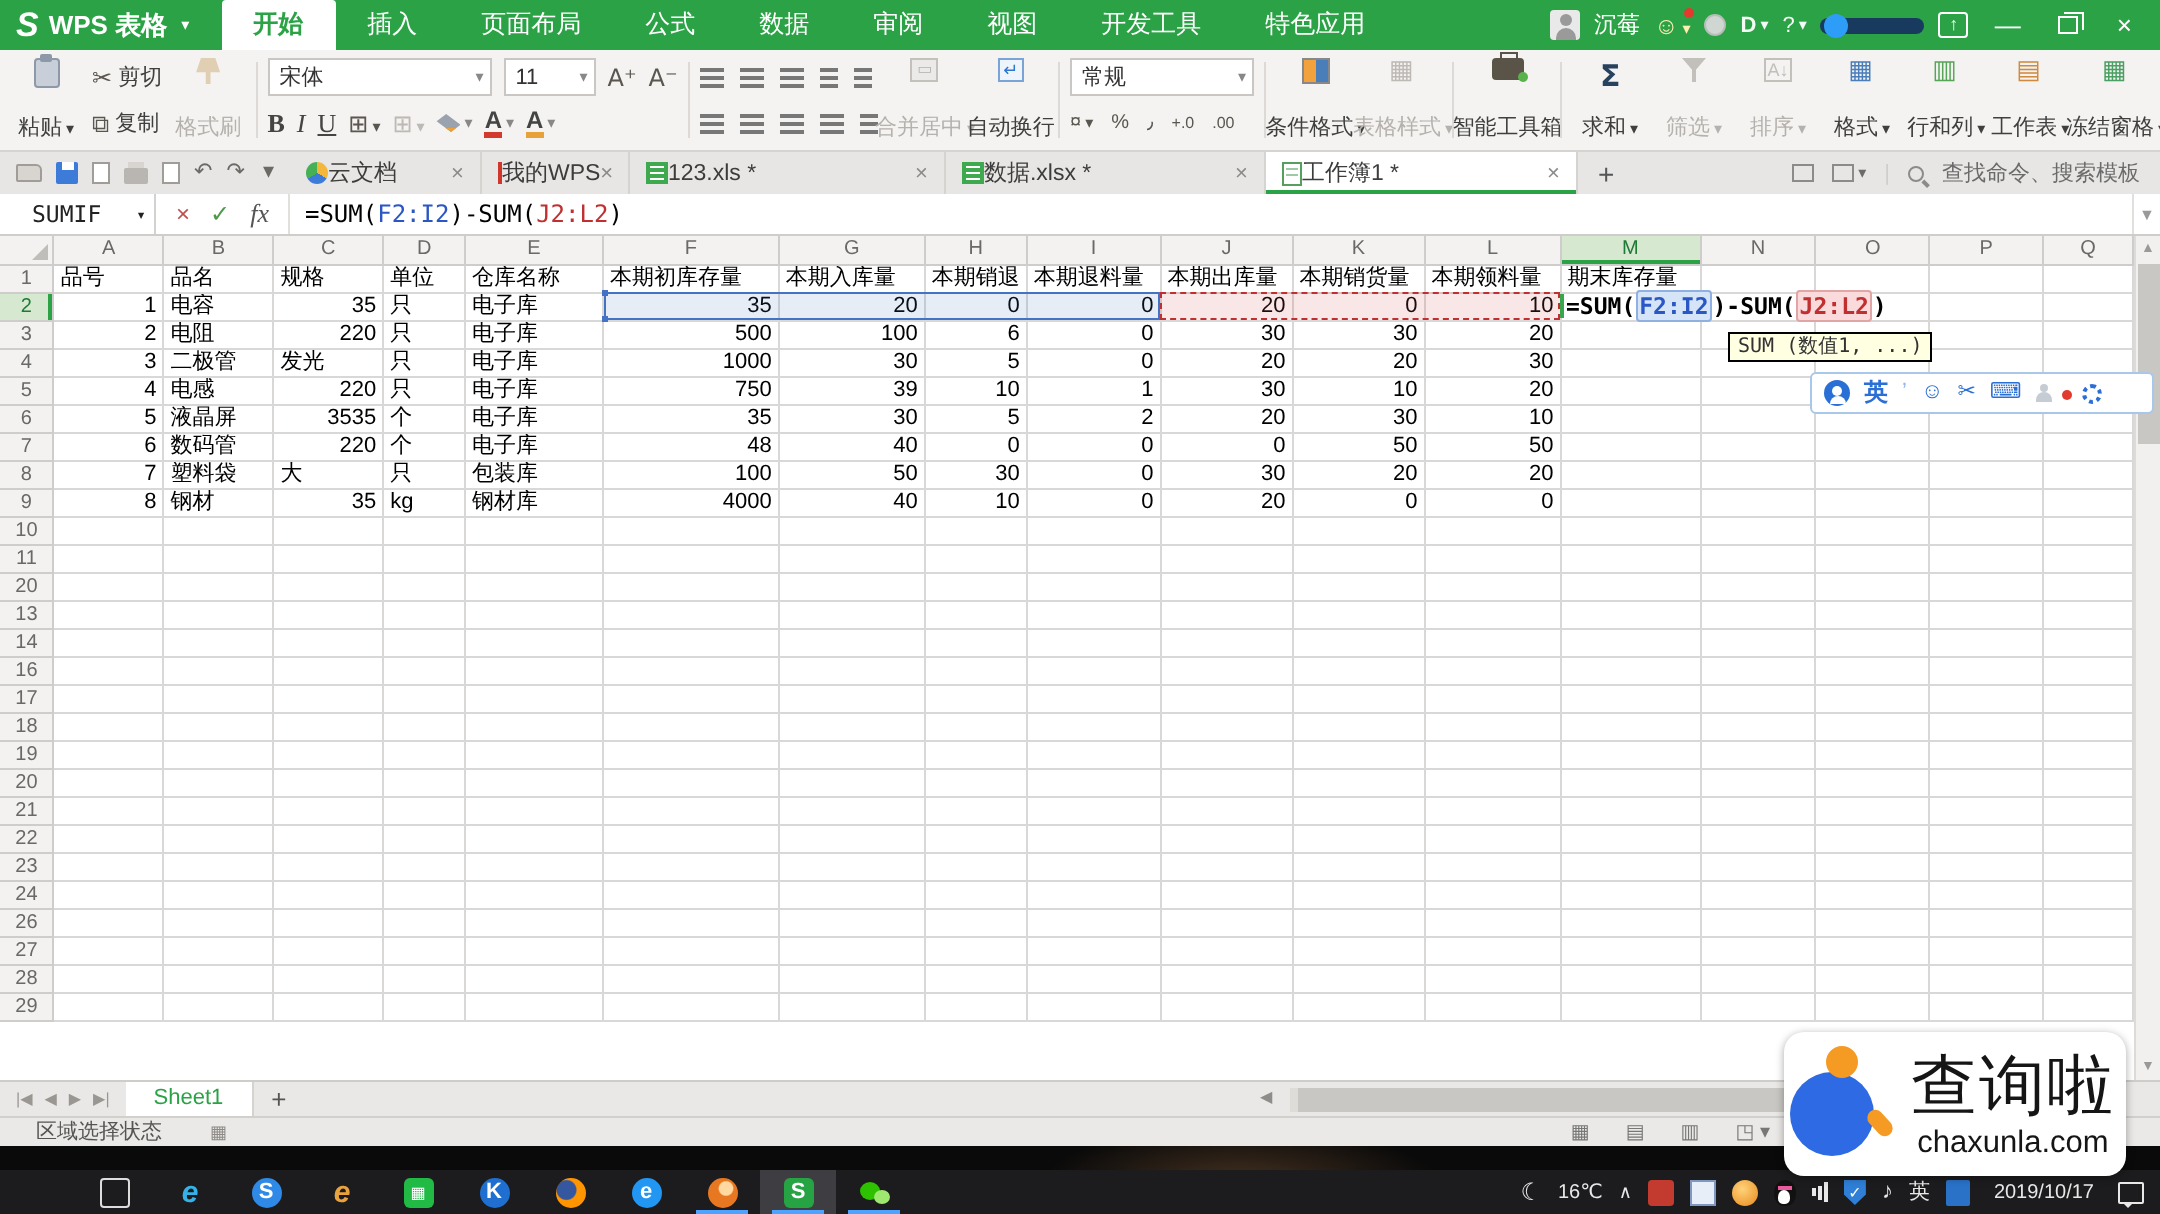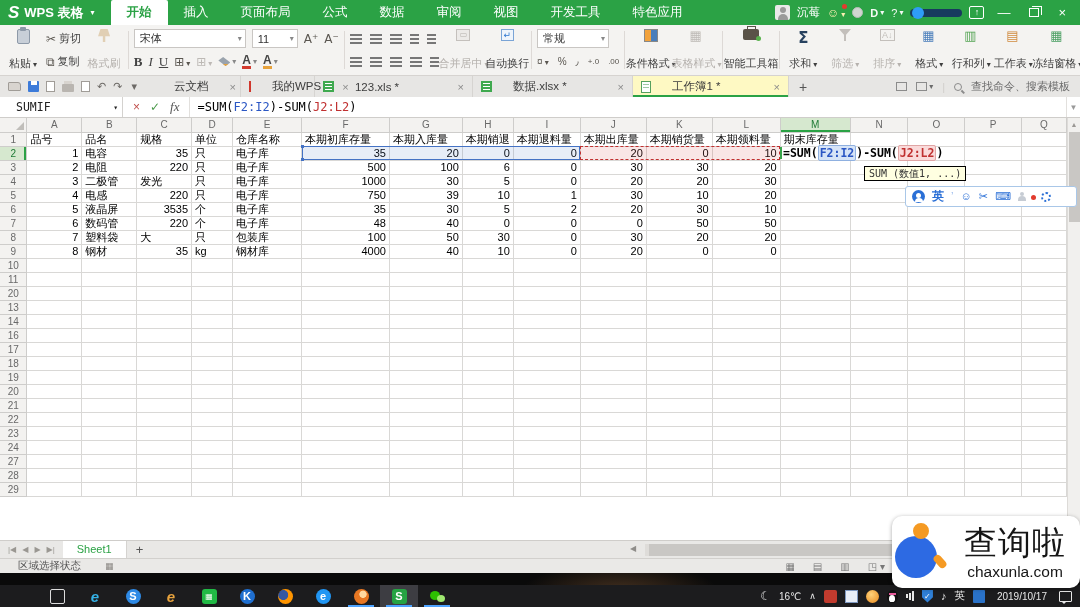--- a/index.html
+++ b/index.html
@@ -68,37 +68,37 @@
 #docbar{position:absolute;left:0;top:76px;width:1080px;height:21px;background:#e7e6e4;display:flex;align-items:center}
 .qa{display:flex;align-items:center;gap:7px;padding:0 8px;height:21px}
 .qa .q{font-size:11px;color:#6d6a66;cursor:pointer;line-height:1}
 .q-folder{width:13px;height:9px;background:#d8d4cf;border:1px solid #a09c97;border-radius:1px 3px 1px 1px}
 .q-save{width:11px;height:11px;background:#3d7bd9;border-radius:1px;position:relative}
 .q-save::before{content:"";position:absolute;left:2.5px;top:0;width:6px;height:4px;background:#fff}
 .q-page{width:9px;height:11px;background:#fff;border:1px solid #a09c97}
 .q-print{width:12px;height:8px;background:#b9b5b0;border-radius:1px;position:relative;margin-top:3px}
 .q-print::before{content:"";position:absolute;left:2px;top:-3px;width:8px;height:3px;background:#d8d4cf}
 #dtabs{display:flex;height:21px;align-items:stretch}
-.dtab{display:flex;align-items:center;gap:21px;padding:0 8px;font-size:11.5px;color:#3c3c3c;border-right:1px solid #d6d4d1;cursor:pointer;position:relative;white-space:nowrap}
+.dtab{display:flex;align-items:center;gap:0;padding:0 8px;font-size:11.5px;color:#3c3c3c;border-right:1px solid #d6d4d1;cursor:pointer;position:relative;white-space:nowrap}
 .dtab .x{color:#8b8b8b;font-size:11px;margin-left:10px}
-.dtab.active{background:#fef9c3;box-shadow:inset 0 -2px 0 #2ba245}
+.dtab.active{background:#ffffff;box-shadow:inset 0 -2px 0 #2ba245}
 .ti-cloud{width:11px;height:11px;border-radius:50%;background:conic-gradient(#f5b63c 0 33%,#3d7bd9 33% 66%,#45b054 66% 100%)}
 .ti-w{width:12px;height:11px;background:#fff;border:1px solid #d0372c;color:#d0372c;font-weight:bold;font-size:9px;line-height:10px;text-align:center}
 .ti-sheet{width:11px;height:11px;background:#3fa94f;position:relative}
 .ti-sheet::before{content:"";position:absolute;left:2px;top:2px;width:7px;height:7px;background:linear-gradient(#fff 0 1px,transparent 1px 3px,#fff 3px 4px,transparent 4px 6px,#fff 6px 7px)}
 .ti-book{width:10px;height:12px;background:#fff;border:1px solid #56a05e;position:relative}
 .ti-book::before{content:"";position:absolute;left:1px;top:2px;width:6px;height:6px;background:linear-gradient(#9fc9a4 0 1px,transparent 1px 3px,#9fc9a4 3px 4px,transparent 4px 6px,#9fc9a4 6px 7px)}
 .newtab{padding:0 10px;font-size:14px;color:#555;cursor:pointer}
 .doc-right{margin-left:auto;display:flex;align-items:center;gap:9px;padding-right:10px;font-size:11px;color:#6b6b6b}
 .mag{width:8px;height:8px;border:1.5px solid #8b8b8b;border-radius:50%;position:relative}
 .mag::after{content:"";position:absolute;left:6px;top:7px;width:4px;height:1.5px;background:#8b8b8b;transform:rotate(45deg)}
 .mini-sq{width:11px;height:9px;border:1px solid #8b8b8b}
 
 #fbar{position:absolute;left:0;top:97px;width:1080px;height:21px;background:#fff;border-bottom:1px solid #cfcdca;display:flex;align-items:stretch}
-.namebox{width:123px;border-right:1px solid #d4d2cf;display:flex;align-items:center;justify-content:space-between;padding:0 4px 0 16px;font-size:11.5px;color:#222;font-family:"DejaVu Sans Mono",monospace}
+.namebox{width:78px;border-right:1px solid #d4d2cf;display:flex;align-items:center;justify-content:space-between;padding:0 4px 0 16px;font-size:11.5px;color:#222;font-family:"DejaVu Sans Mono",monospace}
 .fbtns{display:flex;align-items:center;gap:10px;padding:0 10px;border-right:1px solid #e2e0dd}
 .fx-cancel{color:#c0504d;font-size:12px;cursor:pointer}
 .fx-ok{color:#4a9a4a;font-size:12px;cursor:pointer}
 .fx{font-style:italic;font-family:"Liberation Serif",serif;font-size:13px;color:#555;cursor:pointer}
 .finput{flex:1;display:flex;align-items:center;padding-left:7px;font-family:"DejaVu Sans Mono","Liberation Mono",monospace;font-size:12px;color:#000}
 .fexpand{width:14px;display:flex;align-items:center;justify-content:center;color:#999;font-size:8px;border-left:1px solid #e2e0dd}
 .ref1{color:#2b57c4}
 .ref2{color:#c03030}
 .cellformula .ref1{background:#d6e4f7;border:1px solid #8fb0e0;border-radius:2px;padding:0 1px}
 .cellformula .ref2{background:#fadada;border:1px solid #e0a5a5;border-radius:2px;padding:0 1px}
@@ -188,21 +188,21 @@
 .ime-logo::after{content:"";position:absolute;left:2.5px;top:7.5px;width:8px;height:4px;border-radius:4px 4px 0 0;background:#fff}
 .ime-lang{font-weight:bold;font-size:12px}
 .ime-g{font-size:11px;line-height:1}
 .ime-person{width:9px;height:10px;position:relative;opacity:.35}
 .ime-person::before{content:"";position:absolute;left:2.5px;top:0;width:4px;height:4px;border-radius:50%;background:#5f6f85}
 .ime-person::after{content:"";position:absolute;left:0.5px;top:4.5px;width:8px;height:5px;border-radius:4px 4px 0 0;background:#5f6f85}
 .ime-shirt{width:11px;height:9px;background:#2a6fd6;clip-path:polygon(0 0,30% 0,50% 28%,70% 0,100% 0,100% 45%,82% 45%,82% 100%,18% 100%,18% 45%,0 45%);position:relative}
 .ime-shirt-wrap{position:relative}
 .ime-shirt-wrap::after{content:"";position:absolute;right:-2px;top:-2px;width:5px;height:5px;border-radius:50%;background:#e23b2e}
 .ime-gear{width:10px;height:10px;border:2px dotted #2a6fd6;border-radius:50%}
-#watermark{position:absolute;left:892px;top:516px;width:188px;height:72px;z-index:40;background:#fff;border-radius:10px;box-shadow:0 1px 4px rgba(0,0,0,.35);display:flex;align-items:center;padding:3px 4px 3px 2px}
+#watermark{position:absolute;left:892px;top:516px;width:171px;height:72px;z-index:40;background:#fff;border-radius:10px;box-shadow:0 1px 4px rgba(0,0,0,.35);display:flex;align-items:center;padding:3px 4px 3px 2px}
 .wm-logo{position:relative;width:60px;height:64px;flex:none}
 .wm-blue{position:absolute;left:1px;top:16px;width:42px;height:42px;border-radius:50%;background:#2d6ae3}
 .wm-ring{position:absolute;left:19px;top:3px;width:16px;height:16px;border-radius:50%;border:8px solid #f59a23;background:#fff}
 .wm-handle{position:absolute;left:42px;top:34px;width:8px;height:15px;background:#f59a23;border-radius:4px;transform:rotate(-42deg)}
 .wm-text{display:flex;flex-direction:column;align-items:center;flex:1}
 .wm-title{font-size:33px;line-height:40px;color:#151515;letter-spacing:1px;white-space:nowrap}
 .wm-domain{font-size:15.5px;color:#151515;white-space:nowrap;font-family:"Liberation Sans",sans-serif}
 </style>
 </head>
 <body>
@@ -316,21 +316,21 @@
     <span class="mergeicon">▭</span>
     <span class="lbl"><span>合并居中</span><span class="caret">▾</span></span>
   </div>
   <div class="rbig">
     <span class="wrapicon">↵</span>
     <span class="lbl">自动换行</span>
   </div>
   <div class="rsep"></div>
   <div class="rrows">
     <div class="rrow">
-      <div class="combo" style="width:72px">
+      <div class="combo" style="width:92px">
           <span>常规</span>
           <span class="caret">▾</span>
         </div>
     </div>
     <div class="rrow" style="gap:9px">
       <span class="numicon">¤<span class="caret">▾</span></span>
       <span class="numicon">%</span>
       <span class="numicon">٫</span>
       <span class="dec">+.0</span>
       <span class="dec">.00</span>
@@ -949,20 +949,40 @@
           <td></td>
           <td></td>
           <td></td>
           <td></td>
           <td></td>
           <td></td>
           <td></td>
           <td></td>
         </tr>
         <tr>
+          <th class="">26</th>
+          <td></td>
+          <td></td>
+          <td></td>
+          <td></td>
+          <td></td>
+          <td></td>
+          <td></td>
+          <td></td>
+          <td></td>
+          <td></td>
+          <td></td>
+          <td></td>
+          <td></td>
+          <td></td>
+          <td></td>
+          <td></td>
+          <td></td>
+        </tr>
+        <tr>
           <th class="">27</th>
           <td></td>
           <td></td>
           <td></td>
           <td></td>
           <td></td>
           <td></td>
           <td></td>
           <td></td>
           <td></td>

